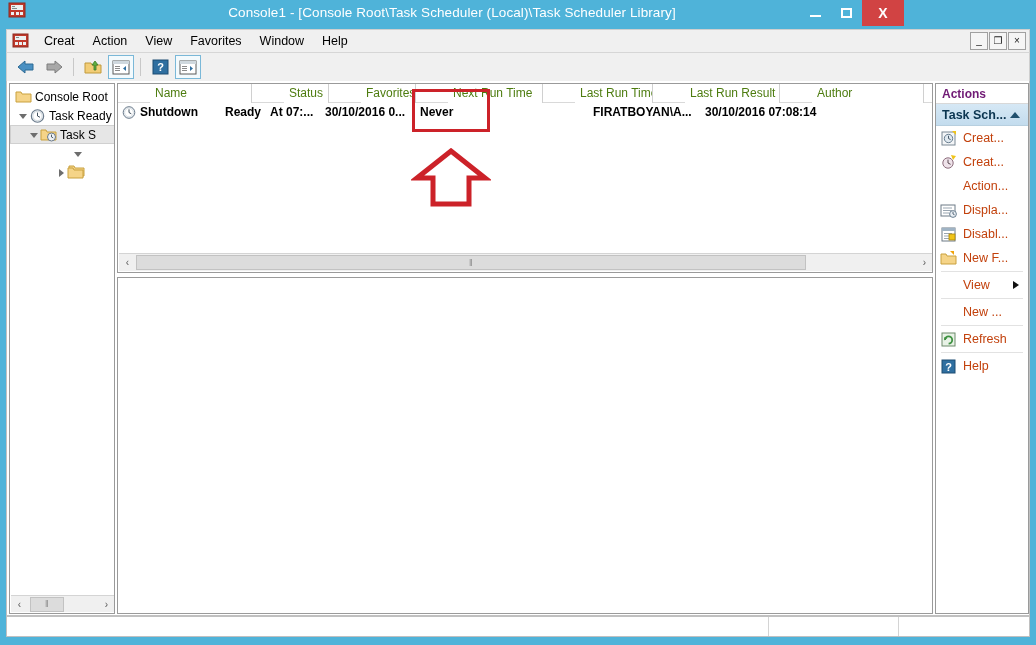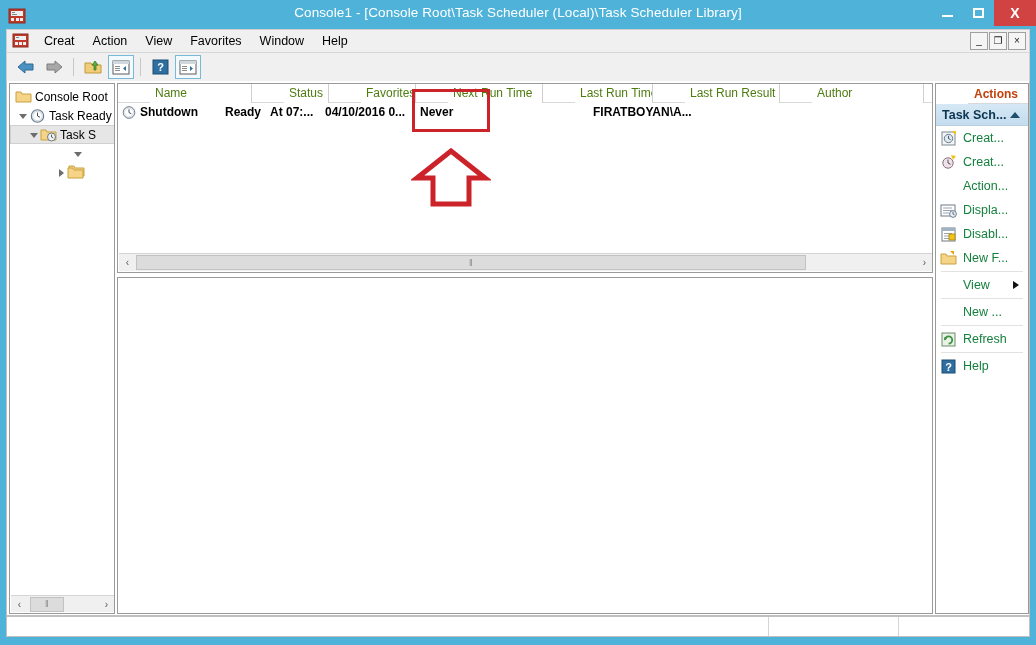--- a/index.html
+++ b/index.html
@@ -20,24 +20,24 @@
     position: absolute;
     left: 0; top: 0;
     width: 1036px; height: 645px;
     background: #4fb3d9;
   }
 
   
   #title-bar {
     position: absolute;
     left: 0; top: 0;
-    width: 1036px; height: 26px;
+    width: 904px; height: 26px;
     background: #4fb3d9;
     display: flex;
-    align-items: flex-end;
+    align-items: flex-start;
   }
   #title-icon {
     width: 22px; height: 20px;
     margin-left: 6px;
     position: relative;
     flex: 0 0 auto;
   }
   #title-text {
     position: absolute;
     left: 0; right: 0;
@@ -321,22 +321,21 @@
     overflow: hidden;
   }
   #actions-title {
     height: 20px;
     line-height: 20px;
     padding-left: 6px;
     font-size: 12px;
     font-weight: bold;
     background: #ffffff;
     border-bottom: 1px solid #d8d8d8;
-    color: #c2410c;
-    margin-left: 32px;
+    color: #701a75;
   }
   #actions-group-header {
     height: 22px;
     display: flex;
     align-items: center;
     background: linear-gradient(to bottom, #d6e8f5 0%, #c3dcee 100%);
     border-bottom: 1px solid #b7cfdf;
     padding-left: 6px;
     cursor: default;
   }
@@ -368,21 +367,21 @@
   .action-icon {
     width: 18px; height: 17px;
     margin-right: 5px;
     flex: 0 0 auto;
     position: relative;
   }
   .action-icon.empty { background: transparent; }
   .action-label {
     white-space: nowrap;
     overflow: hidden;
-    color: #15803d;
+    color: #c2410c;
   }
   .action-sep {
     height: 1px;
     background: #e2e2e2;
     margin: 1px 5px;
   }
   .submenu-arrow {
     position: absolute;
     right: 9px;
     width: 0; height: 0;
@@ -623,24 +622,25 @@
                 <circle cx="8" cy="7.5" r="5.8" fill="#eef2f5" stroke="#69798a" stroke-width="1"></circle>
                 <circle cx="8" cy="7.5" r="4.3" fill="#ffffff" stroke="#bcc6cf" stroke-width="0.5"></circle>
                 <line x1="8" y1="7.5" x2="8" y2="4.3" stroke="#41505e" stroke-width="1"></line>
                 <line x1="8" y1="7.5" x2="10.3" y2="8.8" stroke="#41505e" stroke-width="1"></line>
               </svg>
             </span>
             <span>Shutdown</span>
           </div>
           <div class="cell" style="width:45px;">Ready</div>
           <div class="cell" style="width:55px;">At 07:...</div>
-          <div class="cell" style="width:95px;">04/10/2016 0...</div>
+          <div class="cell" style="width:95px;">30/10/2016 0...</div>
           <div class="cell" style="width:78px;">Never</div>
           <div class="cell" style="width:95px;"></div>
           <div class="cell" style="width:112px;">FIRATBOYAN\A...</div>
+          <div class="cell last">30/10/2016 07:08:14</div>
         </div>
 
         <div id="list-hscroll">
           <div class="sb-arrow">‹</div>
           <div class="sb-track">
             <div class="sb-thumb" style="left:0px; width:670px;">
               <span class="sb-grip">‖</span>
             </div>
           </div>
           <div class="sb-arrow">›</div>

